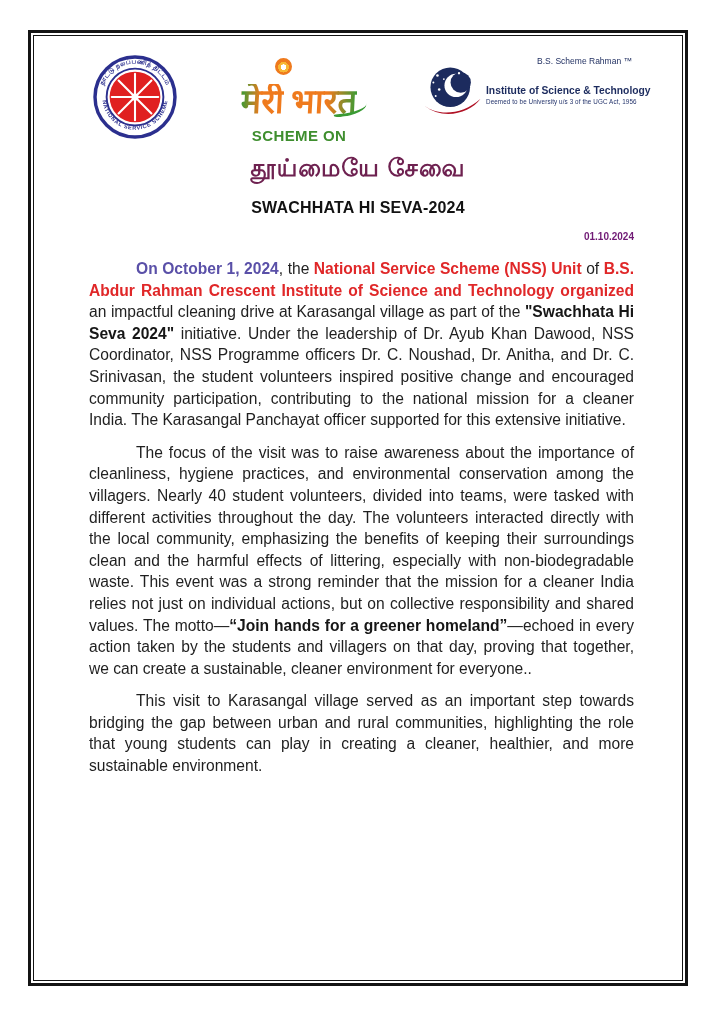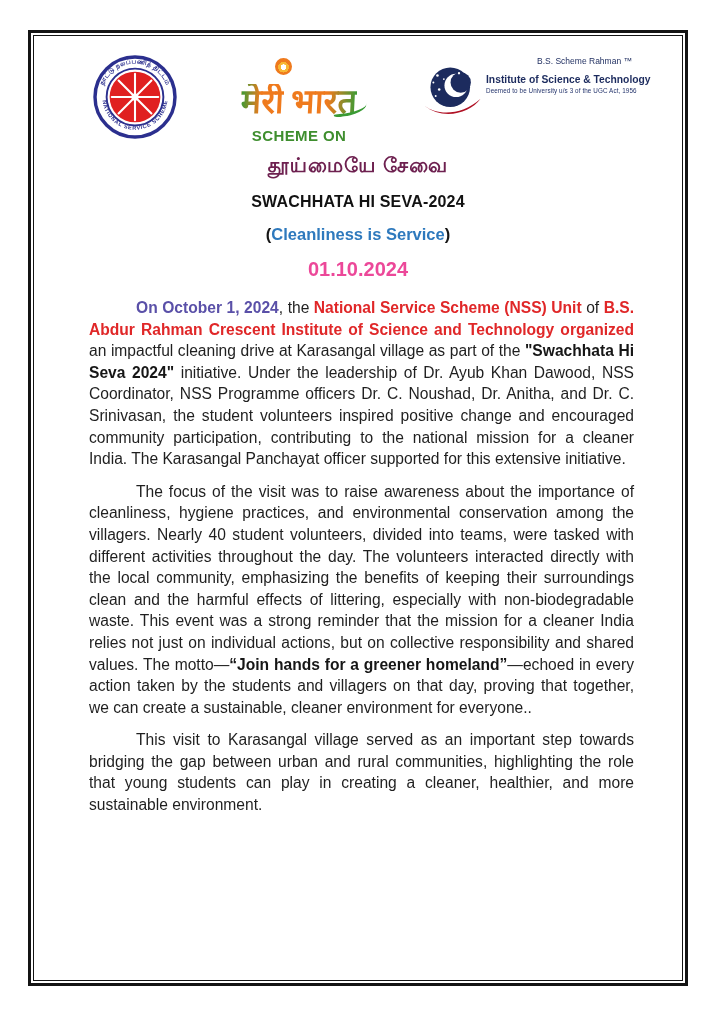--- a/index.html
+++ b/index.html
@@ -47,29 +47,29 @@
     border-bottom:3px solid #3a9b35;border-radius:0 0 90% 20%;transform:rotate(-6deg);
   }
   .report-on{margin-top:9px;font-size:15px;font-weight:bold;color:#3e8e2e;letter-spacing:.4px;}
 
   .crescent-logo{display:flex;align-items:flex-start;margin:8px 2px 0 0;flex:0 0 auto;}
   .crescent-icon{width:64px;height:62px;margin-top:6px;}
   .crescent-icon svg{width:100%;height:100%;}
   .crescent-textcol{display:flex;flex-direction:column;margin-left:2px;width:146px;}
   .crescent-tm{font-size:8.5px;color:#1c2b5e;text-align:right;margin-bottom:1px;}
   .crescent-name{font-size:30px;font-weight:bold;color:#1c2b5e;line-height:1.0;letter-spacing:-.5px;}
-  .crescent-sub{font-size:10.3px;font-weight:bold;color:#1c2b5e;margin-top:7px;white-space:nowrap;}
+  .crescent-sub{font-size:10.3px;font-weight:bold;color:#1c2b5e;margin-top:18px;white-space:nowrap;}
   .crescent-deemed{font-size:6.3px;color:#23336b;margin-top:2px;letter-spacing:.1px;white-space:nowrap;}
 
   
   .title-block{text-align:center;margin-top:8px;}
-  .tamil-title{margin:10px 0 0 0;font-size:20px;font-weight:bold;color:#6e2150;letter-spacing:1px;}
+  .tamil-title{margin:10px 0 0 0;font-size:24px;font-weight:bold;color:#6e2150;letter-spacing:1px;}
   .main-title{margin:14px 0 0 0;font-size:16px;font-weight:bold;color:#121212;letter-spacing:.2px;}
   .subtitle{margin:14px 0 0 0;font-size:16.5px;font-weight:bold;color:#121212;}
-  .event-date{margin:14px 0 0 0;font-size:20px;font-weight:bold;color:#ec4899;}
+  .event-date{margin:14px 0 0 0;font-size:10px;font-weight:bold;color:#701a75;text-align:right;}
 
   
   .body-text{margin-top:16px;margin-left:7px;}
   .body-text p{
     margin:0 0 11px 0;font-size:15.6px;line-height:21.6px;color:#1f1f1f;
     text-align:justify;text-indent:47px;
   }
   .seg-normal{color:#1f1f1f;}
   .seg-bold{font-weight:bold;color:#161616;}
   .seg-red{font-weight:bold;color:#e02728;}
@@ -144,21 +144,20 @@
             <div class="crescent-sub">Institute of Science &amp; Technology</div>
             <div class="crescent-deemed">Deemed to be University u/s 3 of the UGC Act, 1956</div>
           </div>
         </div>
 
       </header>
 
       <div class="title-block">
         <h2 class="tamil-title">தூய்மையே சேவை</h2>
         <h1 class="main-title">SWACHHATA HI SEVA-2024</h1>
-        <h3 class="subtitle"><span class="seg-bold">(</span><span class="seg-blue">Cleanliness is Service</span><span class="seg-bold">)</span></h3>
         <div class="event-date">01.10.2024</div>
       </div>
 
       <div class="body-text">
         <p><span class="seg-purple">On October 1, 2024</span><span class="seg-normal">, the </span><span class="seg-red">National Service Scheme (NSS) Unit</span><span class="seg-normal"> of </span><span class="seg-red">B.S. Abdur Rahman Crescent Institute of Science and Technology organized</span><span class="seg-normal"> an impactful cleaning drive at Karasangal village as part of the </span><span class="seg-bold">"Swachhata Hi Seva 2024"</span><span class="seg-normal"> initiative. Under the leadership of Dr. Ayub Khan Dawood, NSS Coordinator, NSS Programme officers Dr. C. Noushad, Dr. Anitha, and Dr. C. Srinivasan, the student volunteers inspired positive change and encouraged community participation, contributing to the national mission for a cleaner India. The Karasangal Panchayat officer supported for this extensive initiative.</span></p>
         <p><span class="seg-normal">The focus of the visit was to raise awareness about the importance of cleanliness, hygiene practices, and environmental conservation among the villagers. Nearly 40 student volunteers, divided into teams, were tasked with different activities throughout the day. The volunteers interacted directly with the local community, emphasizing the benefits of keeping their surroundings clean and the harmful effects of littering, especially with non-biodegradable waste. This event was a strong reminder that the mission for a cleaner India relies not just on individual actions, but on collective responsibility and shared values. The motto—</span><span class="seg-bold">“Join hands for a greener homeland”</span><span class="seg-normal">—echoed in every action taken by the students and villagers on that day, proving that together, we can create a sustainable, cleaner environment for everyone..</span></p>
         <p><span class="seg-normal">This visit to Karasangal village served as an important step towards bridging the gap between urban and rural communities, highlighting the role that young students can play in creating a cleaner, healthier, and more sustainable environment.</span></p>
       </div>
 
     </div>

